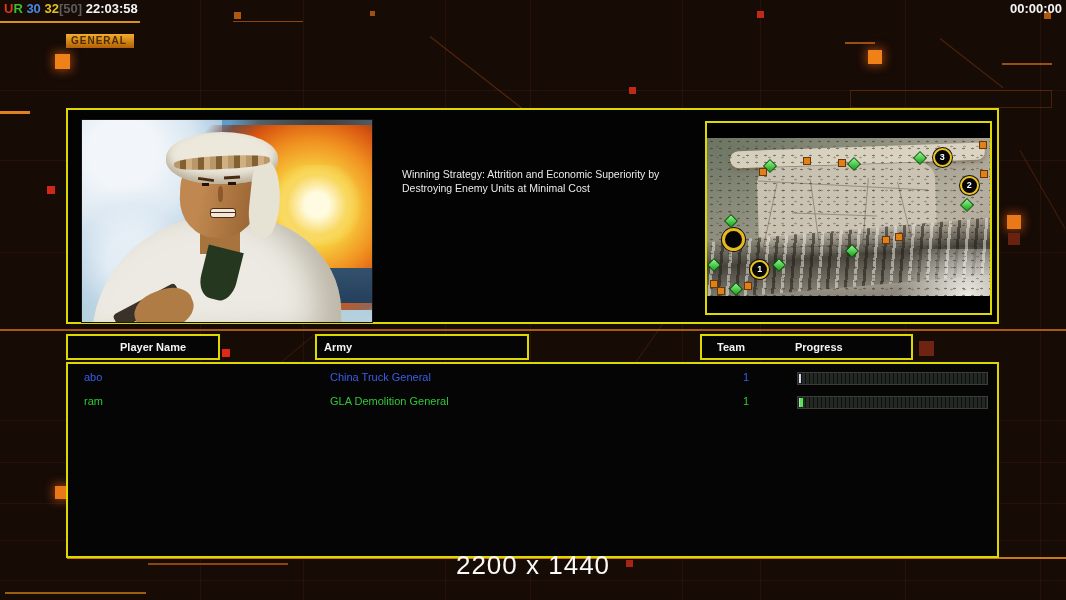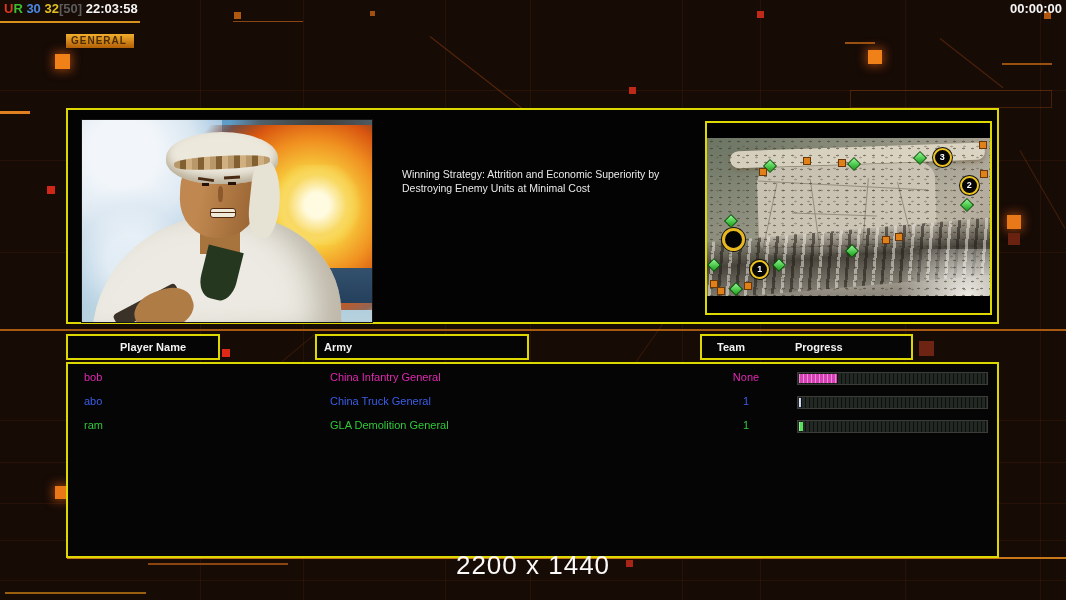--- a/index.html
+++ b/index.html
@@ -268,28 +268,20 @@
   <div class="hdr-box hdr-army">
     <span style="left:7px;">Army</span>
   </div>
   <div class="hdr-box hdr-teamprog">
     <span style="left:15px;">Team</span>
     <span style="left:93px;">Progress</span>
   </div>
 
   <div class="table-panel">
     <div id="rows" style="position:absolute;left:0;right:0;top:2px;">
-        <div class="prow" style="color: rgb(224, 40, 176);">
-          <span class="c-name">bob</span>
-          <span class="c-army">China Infantry General</span>
-          <span class="c-team">None</span>
-          <span class="c-bar">
-            <span class="fill" style="width: 20%; background-color: rgb(216, 64, 184);"></span>
-          </span>
-        </div>
         <div class="prow" style="color: rgb(60, 92, 232);">
           <span class="c-name">abo</span>
           <span class="c-army">China Truck General</span>
           <span class="c-team">1</span>
           <span class="c-bar">
             <span class="fill" style="width: 1%; background-color: rgb(200, 212, 248);"></span>
           </span>
         </div>
         <div class="prow" style="color: rgb(48, 200, 56);">
           <span class="c-name">ram</span>

